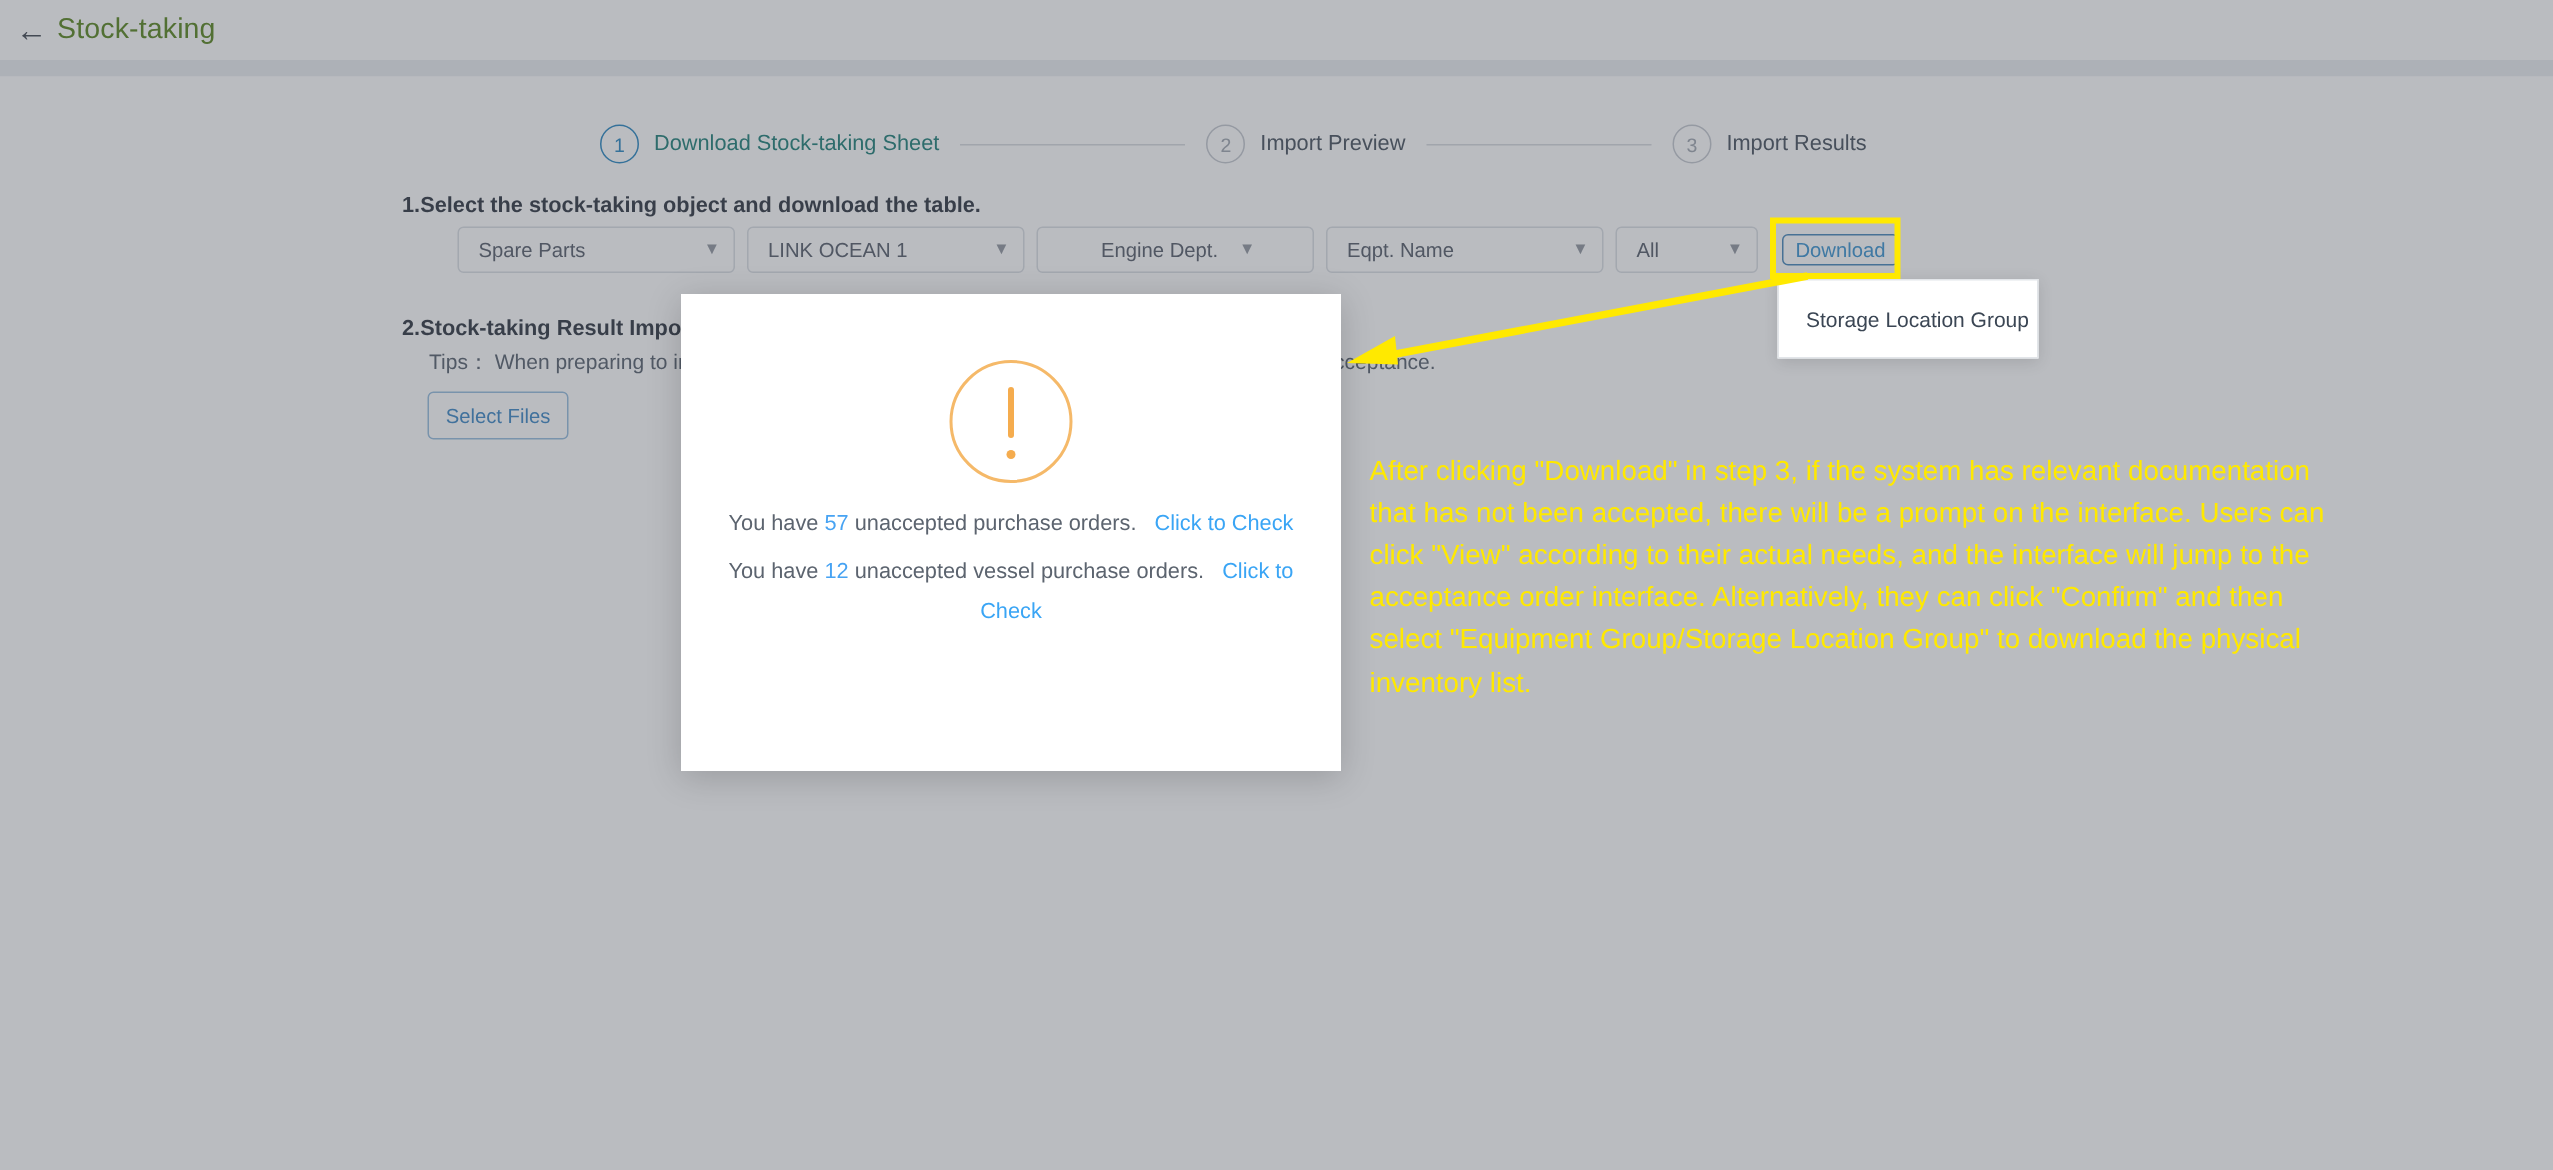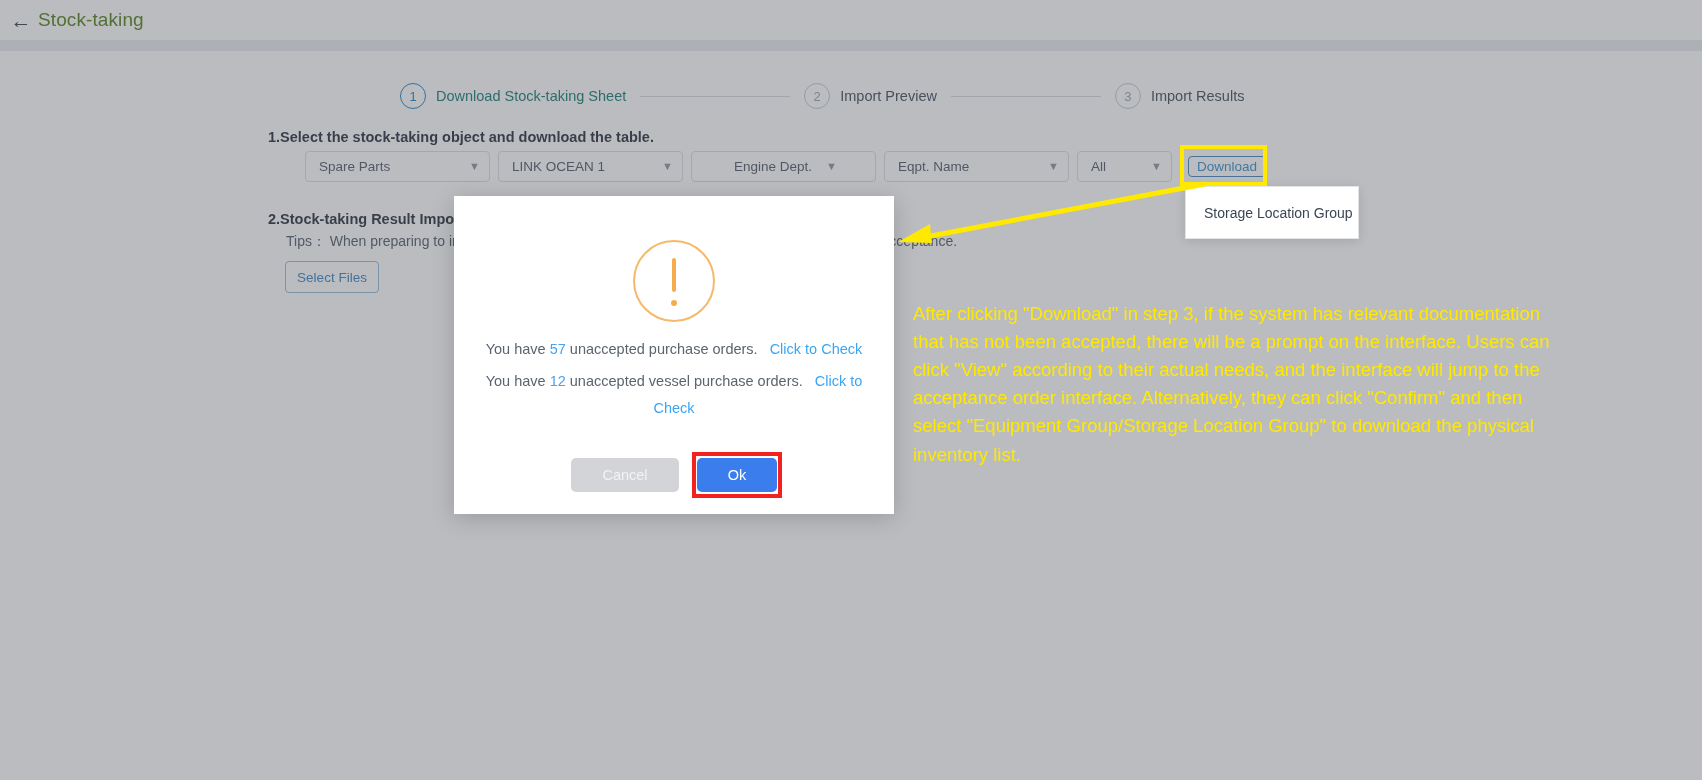--- a/index.html
+++ b/index.html
@@ -411,27 +411,20 @@
 
   <div class="modal-body">
     <div class="modal-line">
       <span>You have </span><span class="num-hl">57</span><span> unaccepted purchase orders.</span><span class="link">Click to Check</span>
     </div>
     <div class="modal-line">
       <span>You have </span><span class="num-hl">12</span><span> unaccepted vessel purchase orders.</span><span class="link">Click to Check</span>
     </div>
   </div>
 
-  <div class="modal-footer">
-    <div class="btn-cancel">Cancel</div>
-    <div class="ok-wrap">
-      <div class="btn-ok">Ok</div>
-      <div id="hl-ok"></div>
-    </div>
-  </div>
 </div>
 
 <div class="hl-box" id="hl-download"></div>
 
 <svg id="annot-arrow" width="320" height="70" viewBox="0 0 320 70">
   <line x1="315" y1="4" x2="30" y2="58" stroke="#ffe900" stroke-width="5"></line>
   <polygon points="8,62 40,44 42,63" fill="#ffe900"></polygon>
 </svg>
 
 <div class="annot-text">After clicking "Download" in step 3, if the system has relevant documentation that has not been accepted, there will be a prompt on the interface. Users can click "View" according to their actual needs, and the interface will jump to the acceptance order interface. Alternatively, they can click "Confirm" and then select "Equipment Group/Storage Location Group" to download the physical inventory list.</div>

